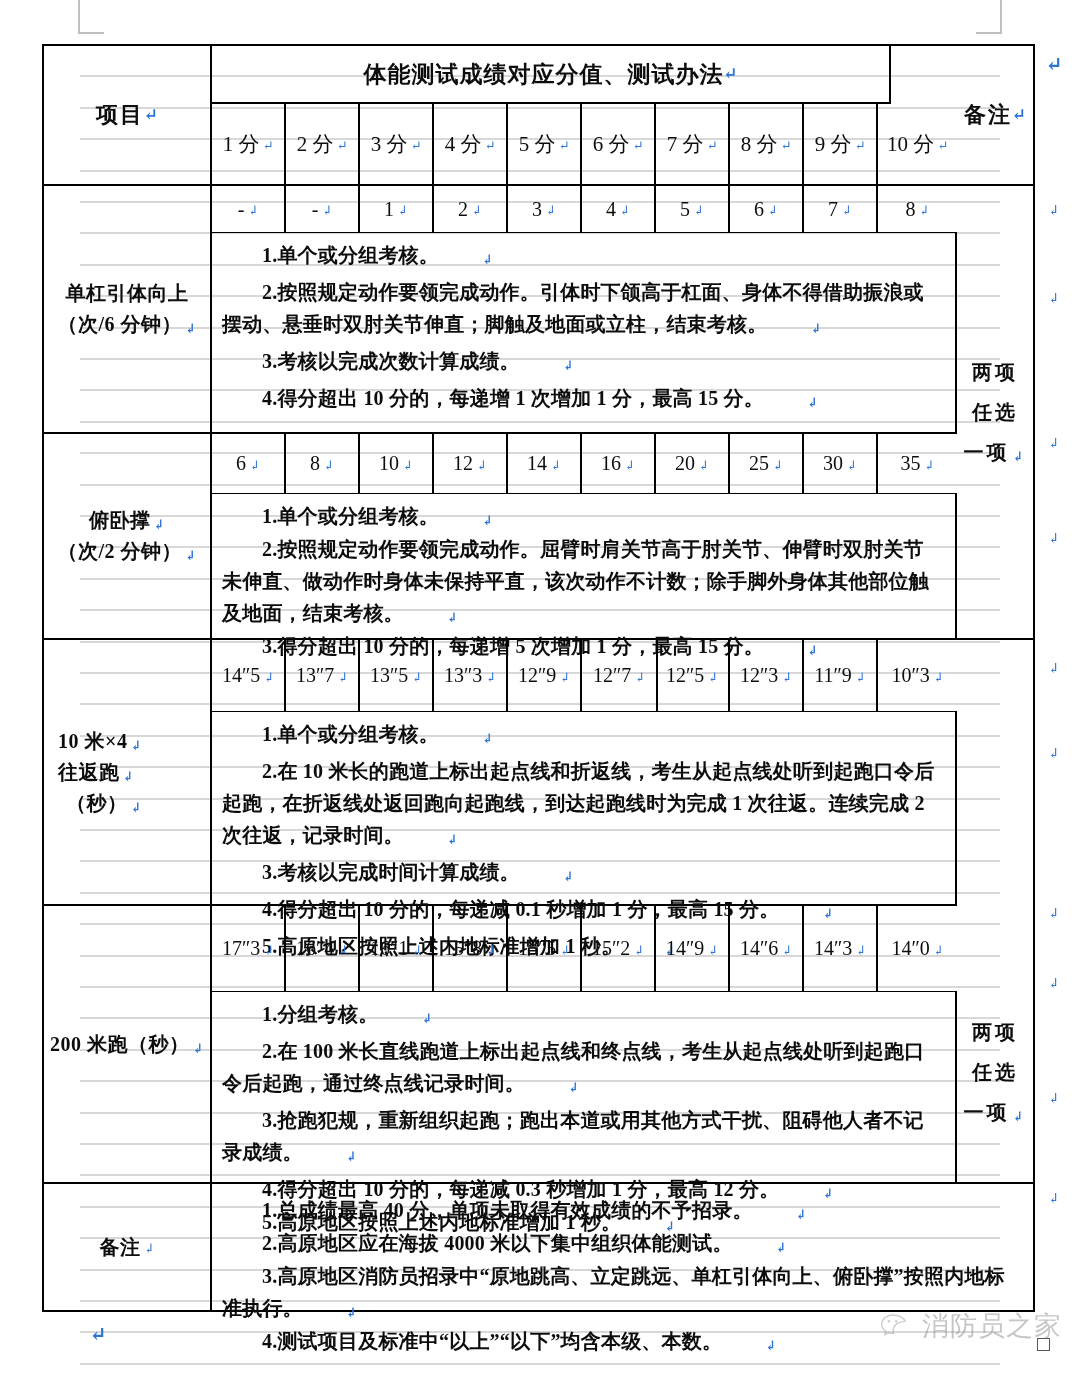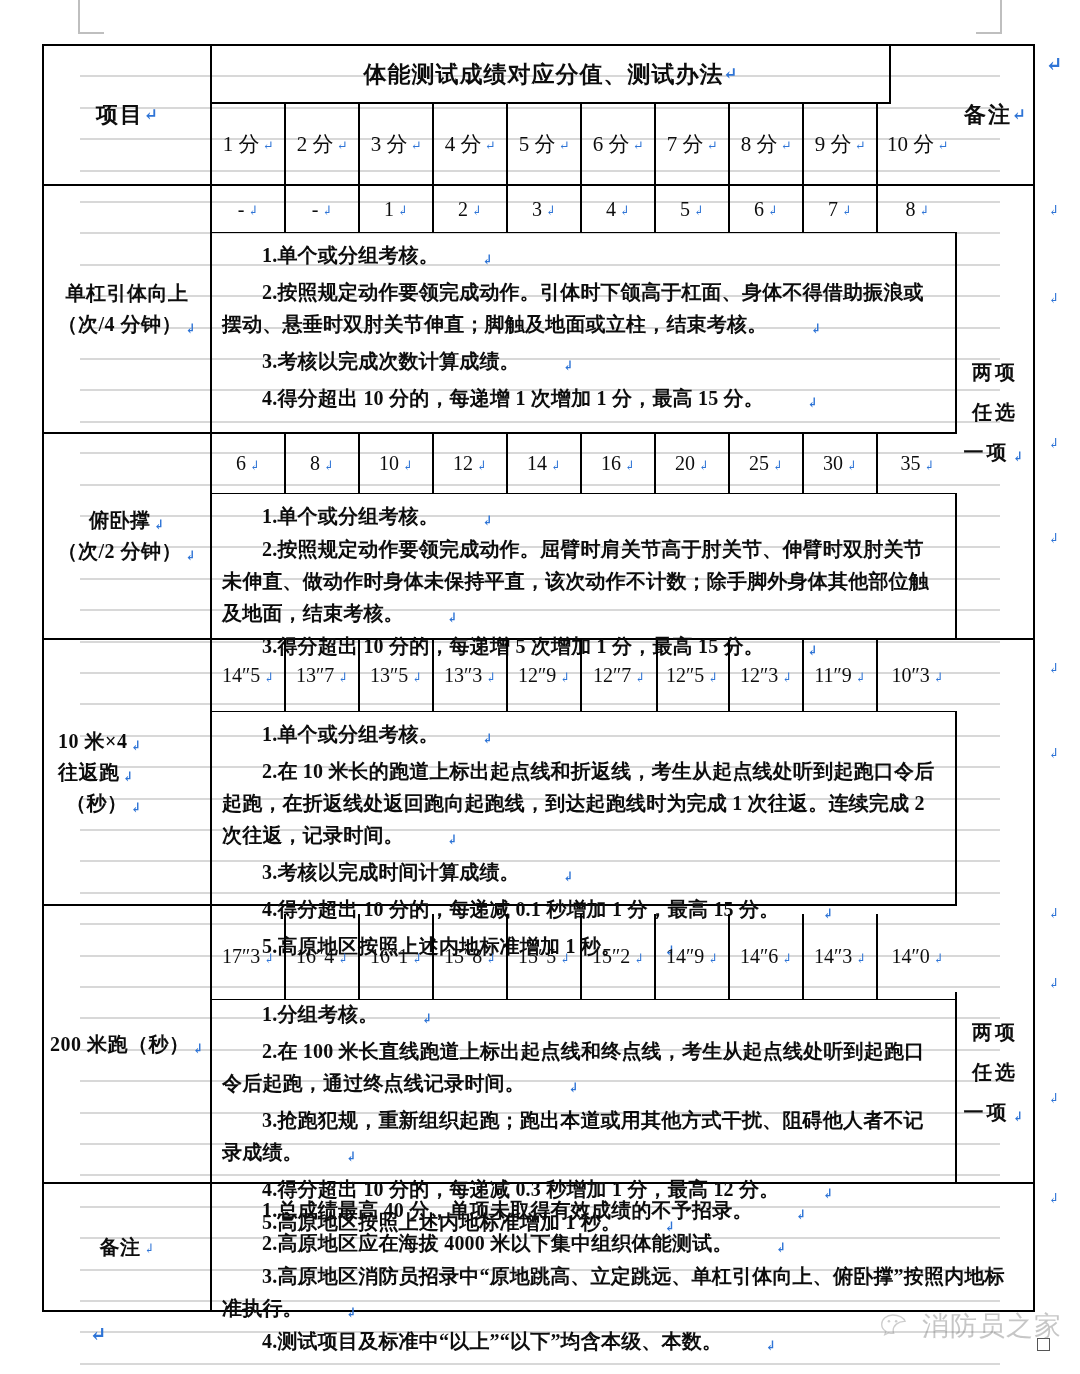--- a/index.html
+++ b/index.html
@@ -282,21 +282,21 @@
         <span class="pilcrow-sm">↵</span>
       </div>
     <div class="cell ctr bb" style="left:666px; top:0; width:79px; height:82px;">
         <span class="score-hdr">10 分</span>
         <span class="pilcrow-sm">↵</span>
       </div>
   </div>
 
   <div class="cell ctr-col br bb" style="left:0; top:140px; width:168px; height:248px;">
     <div class="item-label">单杠引体向上</div>
-    <div class="item-label"><span>（次/4 分钟）</span><span class="pilcrow-sm">↲</span></div>
+    <div class="item-label"><span>（次/6 分钟）</span><span class="pilcrow-sm">↲</span></div>
   </div>
 
   <div style="position:absolute; left:168px; top:140px; width:745px; height:47px;">
     <div class="cell ctr br thin-b" style="left:0px;   top:0; width:74px; height:47px;">
         <span class="val-txt">-</span>
         <span class="pilcrow-sm">↲</span>
       </div>
     <div class="cell ctr br thin-b" style="left:74px;  top:0; width:74px; height:47px;">
         <span class="val-txt">-</span>
         <span class="pilcrow-sm">↲</span>
@@ -456,21 +456,21 @@
     <p><span>2.在 10 米长的跑道上标出起点线和折返线，考生从起点线处听到起跑口令后起跑，在折返线处返回跑向起跑线，到达起跑线时为完成 1 次往返。连续完成 2 次往返，记录时间。</span><span class="pilcrow-sm">↲</span></p>
     <p><span>3.考核以完成时间计算成绩。</span><span class="pilcrow-sm">↲</span></p>
     <p><span>4.得分超出 10 分的，每递减 0.1 秒增加 1 分，最高 15 分。</span><span class="pilcrow-sm">↲</span></p>
     <p><span>5.高原地区按照上述内地标准增加 1 秒。</span><span class="pilcrow-sm">↲</span></p>
   </div>
 
   <div class="cell ctr br bb" style="left:0; top:860px; width:168px; height:278px;">
     <div class="item-label"><span>200 米跑（秒）</span><span class="pilcrow-sm">↲</span></div>
   </div>
 
-  <div style="position:absolute; left:168px; top:860px; width:745px; height:86px;margin-top:8px;">
+  <div style="position:absolute; left:168px; top:860px; width:745px; height:86px;">
     <div class="cell ctr br thin-b" style="left:0px;   top:0; width:74px; height:86px;">
         <span class="val-txt">17″3</span>
         <span class="pilcrow-sm">↲</span>
       </div>
     <div class="cell ctr br thin-b" style="left:74px;  top:0; width:74px; height:86px;">
         <span class="val-txt">16″4</span>
         <span class="pilcrow-sm">↲</span>
       </div>
     <div class="cell ctr br thin-b" style="left:148px; top:0; width:74px; height:86px;">
         <span class="val-txt">16″1</span>

